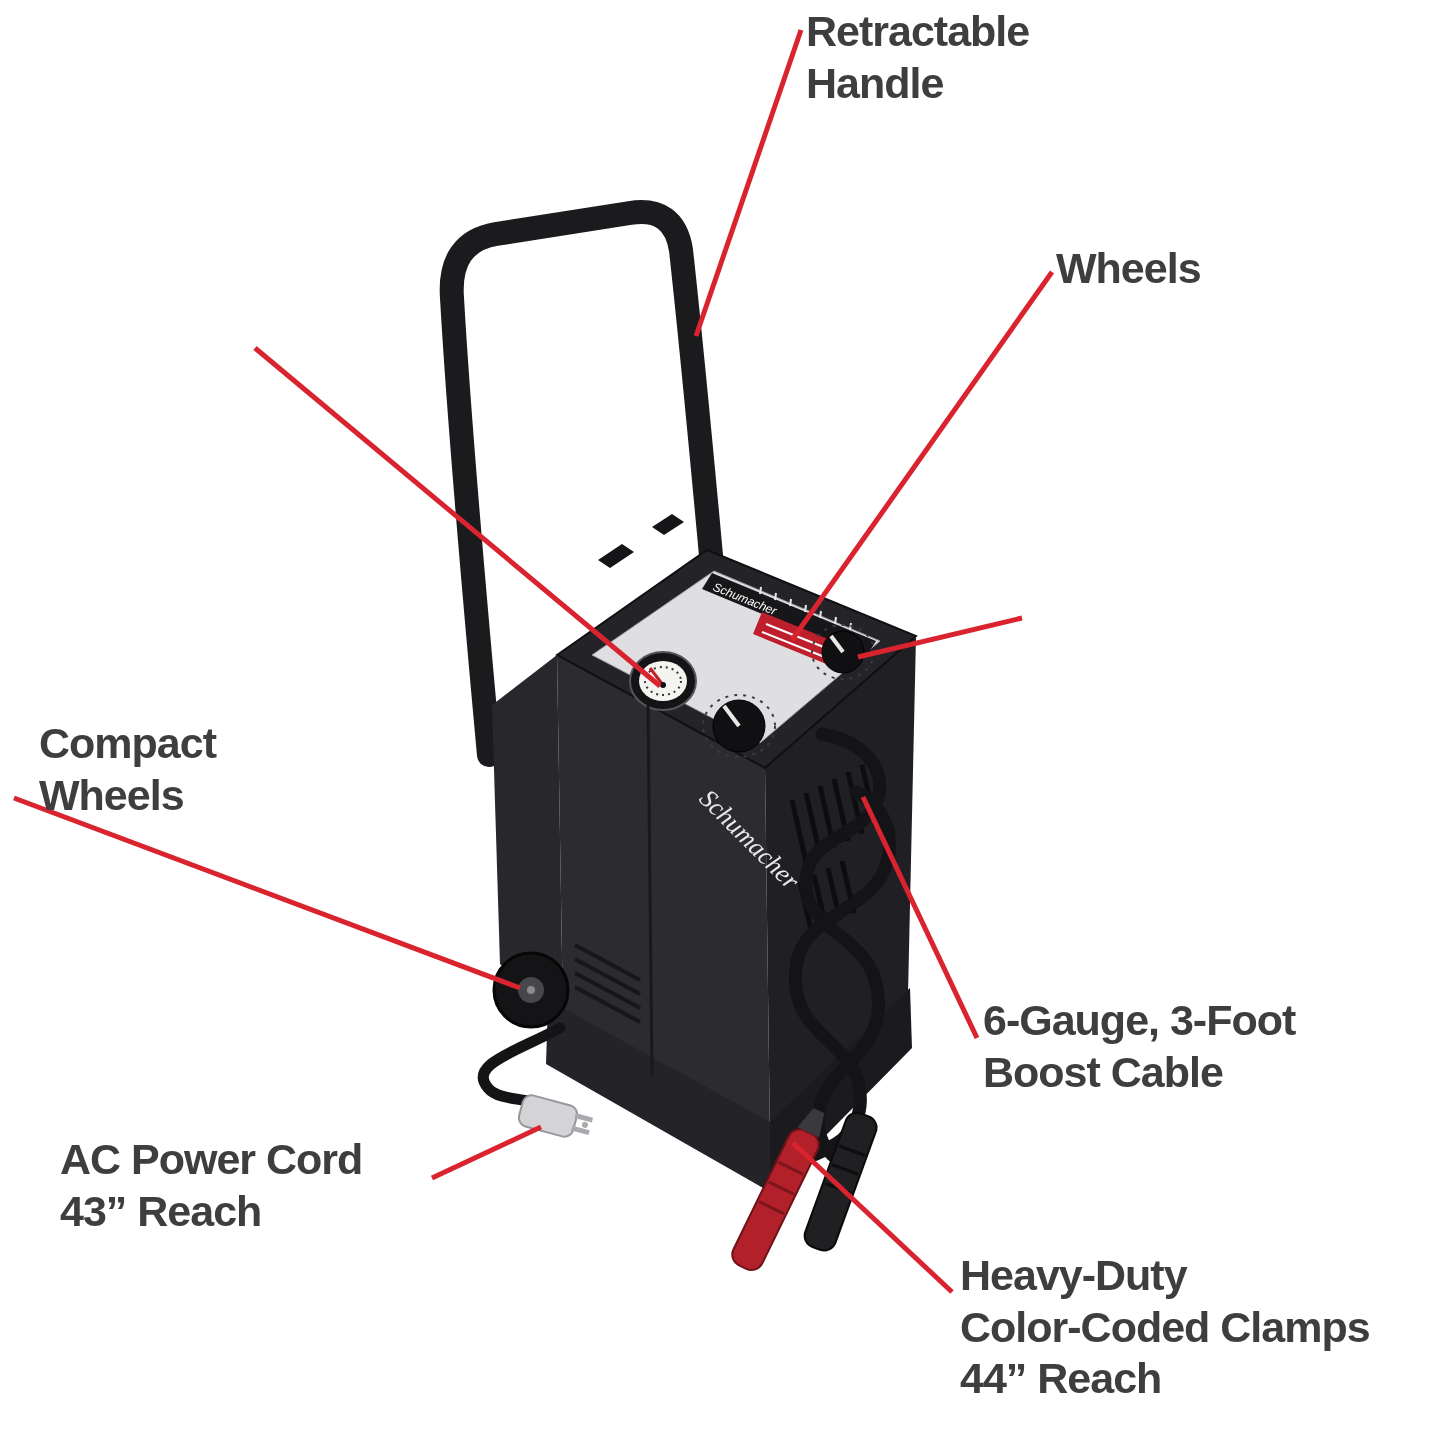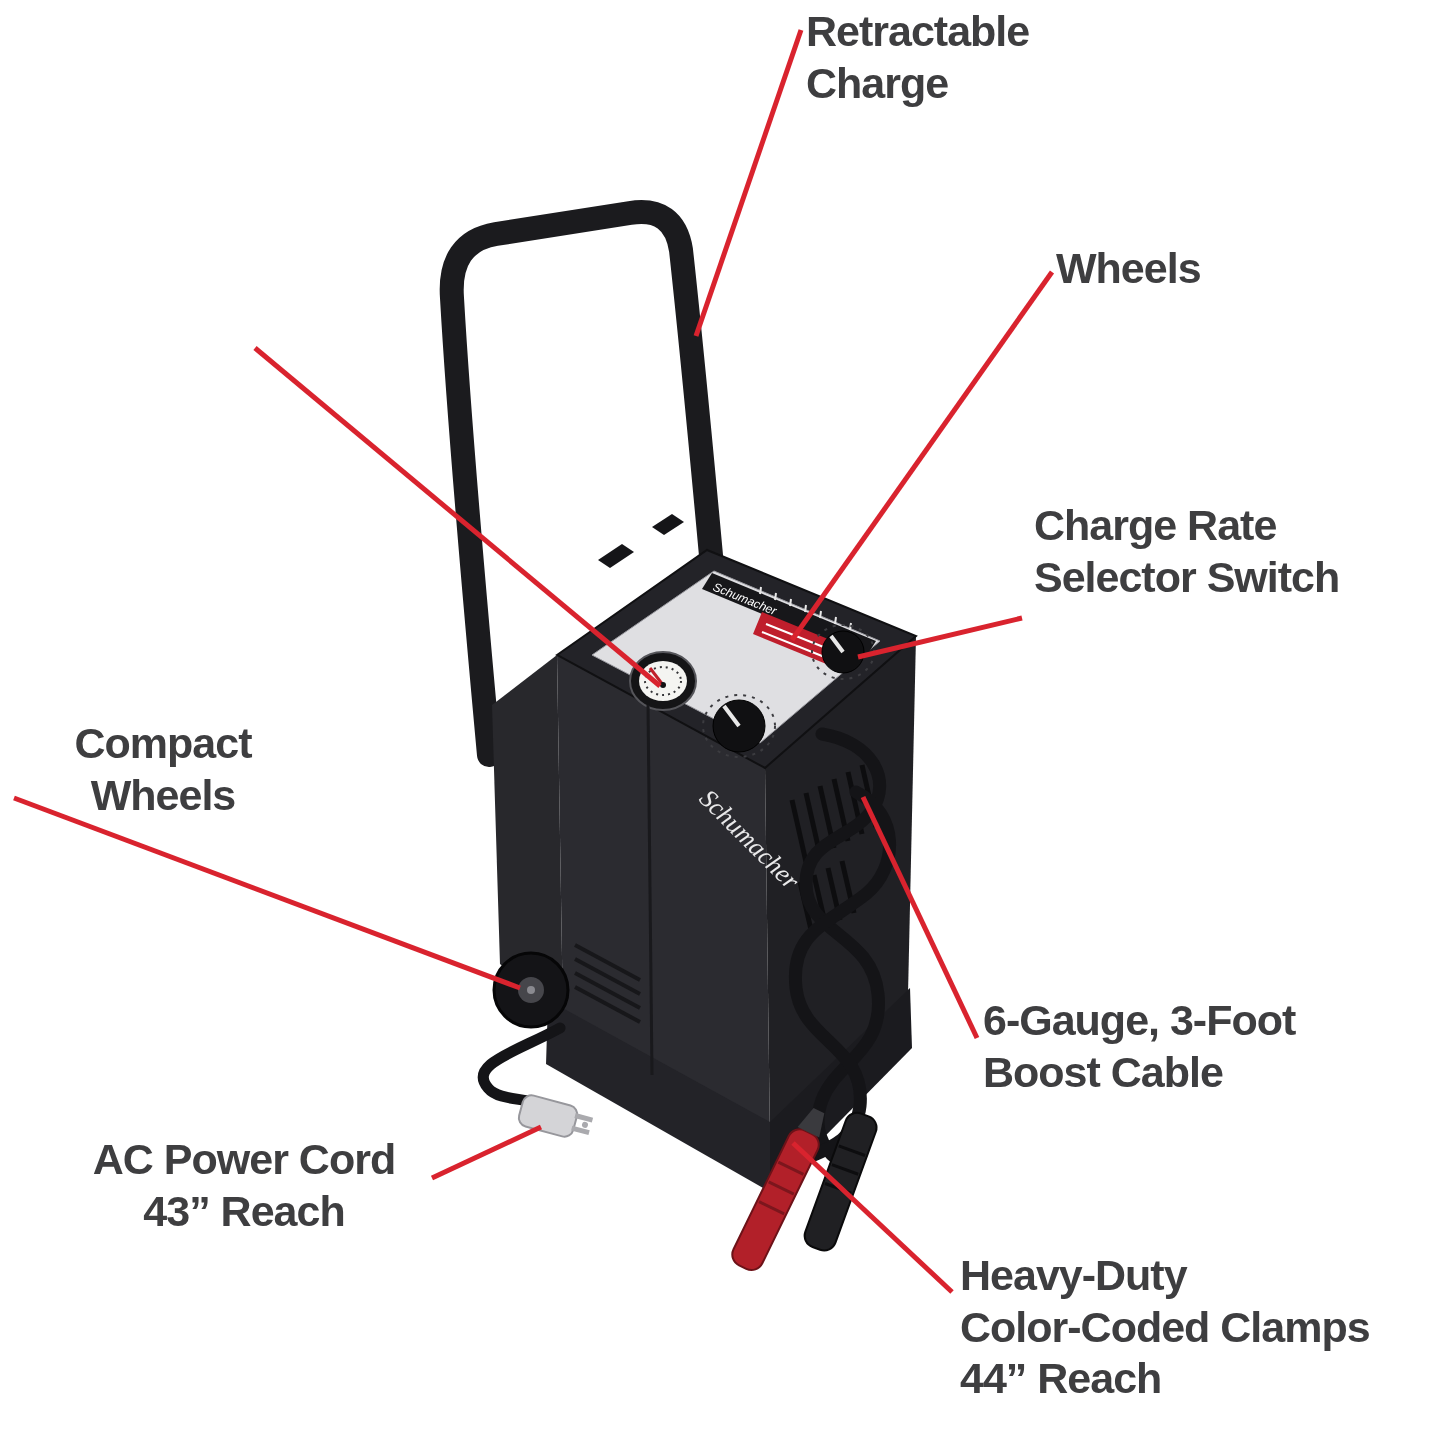--- a/index.html
+++ b/index.html
@@ -17,21 +17,21 @@
   }
   .callout {
     position: absolute;
     font-weight: 700;
     font-size: 43px;
     line-height: 1.2;
     color: #3e3e40;
     letter-spacing: -1px;
     white-space: pre-line;
   }
-  .align-right { text-align: center; }
+  .align-right { text-align: left; }
 </style>
 </head>
 <body>
 
 <div class="stage">
 
   <svg class="illustration" width="1445" height="1444" viewBox="0 0 1445 1444" xmlns="http://www.w3.org/2000/svg">
 
     <path d="M489 755 C474 592 459 420 452 298 Q448 242 496 234 L630 213 Q674 206 681 250 C692 350 706 500 716 610" fill="none" stroke="#1b1b1e" stroke-width="24" stroke-linecap="round" stroke-linejoin="round"></path>
 
@@ -151,27 +151,25 @@
       <line x1="255" y1="348" x2="660" y2="686"></line>
       <line x1="1022" y1="618" x2="858" y2="657"></line>
       <line x1="14" y1="798" x2="520" y2="988"></line>
       <line x1="977" y1="1038" x2="863" y2="797"></line>
       <line x1="432" y1="1178" x2="541" y2="1127"></line>
       <line x1="952" y1="1292" x2="793" y2="1143"></line>
     </g>
   </svg>
 
   <div class="callout" style="left:806px; top:6px;">Retractable
-Charge</div>
+Handle</div>
 
   <div class="callout" style="left:1056px; top:243px;">Wheels</div>
 
 
-  <div class="callout" style="left:1034px; top:500px;">Charge Rate
-Selector Switch</div>
 
   <div class="callout align-right" style="left:39px; top:718px; width:248px;">Compact
 Wheels</div>
 
   <div class="callout" style="left:983px; top:995px;">6-Gauge, 3-Foot
 Boost Cable</div>
 
   <div class="callout align-right" style="left:60px; top:1134px; width:368px;">AC Power Cord
 43” Reach</div>
 

